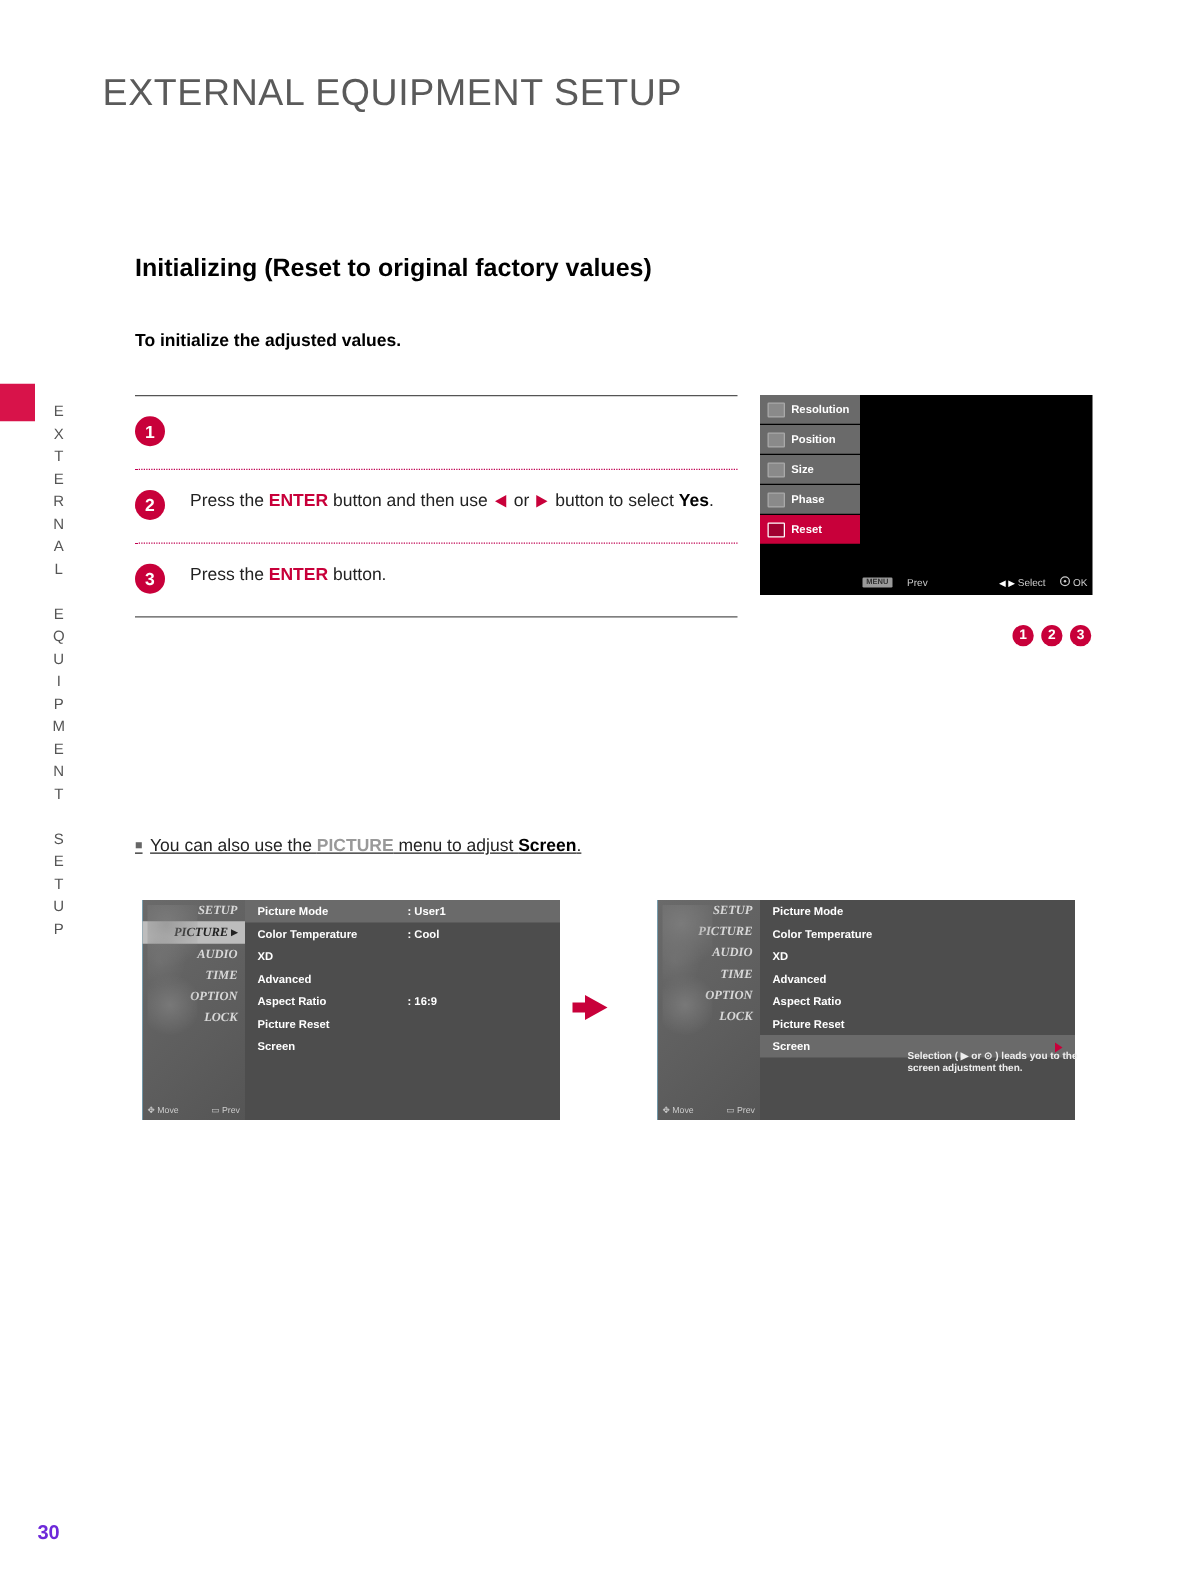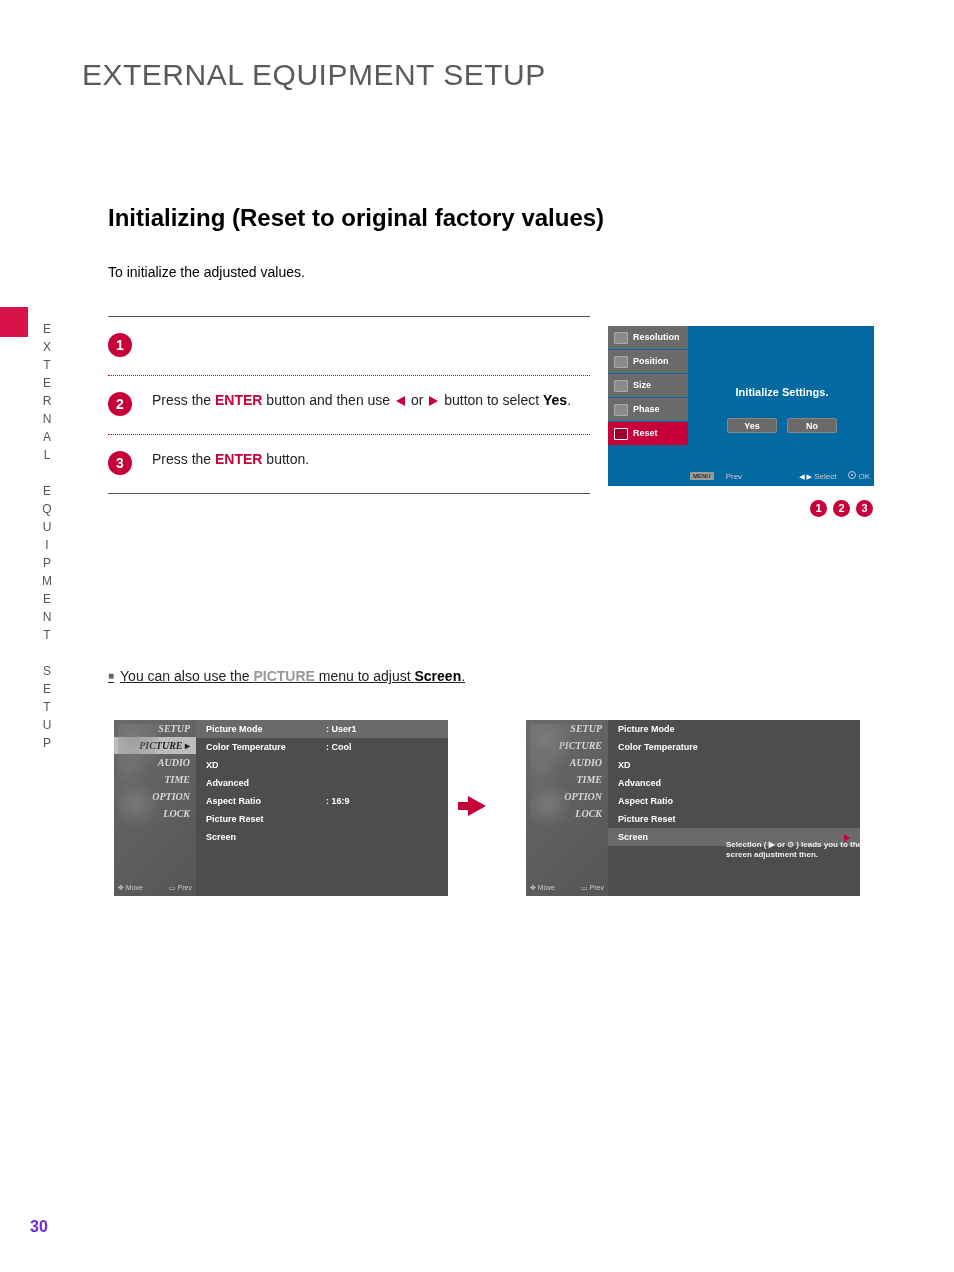--- a/index.html
+++ b/index.html
@@ -17,31 +17,31 @@
     top: 58px;
     font-size: 30px;
     font-weight: 500;
     color: #5a5a5a;
     letter-spacing: 0.5px;
   }
   .section-heading {
     position: absolute;
     left: 108px;
     top: 204px;
-    font-size: 24px;
+    font-size: 20px;
     font-weight: bold;
     color: #000;
     text-align: center;
   }
   .section-sub {
     position: absolute;
     left: 108px;
     top: 264px;
     font-size: 14px;
-    font-weight: normal;
+    font-weight: bold;
     color: #000;
   }
   .pink-tab {
     position: absolute;
     left: 0;
     top: 307px;
     width: 28px;
     height: 30px;
     background: #d8134a;
   }
@@ -107,24 +107,23 @@
   .tri-left { border-top: 5px solid transparent; border-bottom: 5px solid transparent; border-right: 9px solid #c8003a; }
   .tri-right { border-top: 5px solid transparent; border-bottom: 5px solid transparent; border-left: 9px solid #c8003a; }
 
   
   .osd {
     position: absolute;
     left: 608px;
     top: 316px;
     width: 266px;
     height: 160px;
-    background: #0369a1;
+    background: #000000;
     font-size: 10px;
     color: #fff;
-    margin-top: 10px;
   }
   .osd-left {
     position: absolute;
     left: 0; top: 0; width: 80px;
   }
   .osd-item {
     height: 23px;
     line-height: 23px;
     background: #6a6a6a;
     margin-bottom: 1px;
@@ -373,27 +372,20 @@
         <span>Size</span>
       </div>
     <div class="osd-item">
         <span class="osd-glyph"></span>
         <span>Phase</span>
       </div>
     <div class="osd-item sel">
         <span class="osd-glyph"></span>
         <span>Reset</span>
       </div>
-  </div>
-  <div class="osd-right">
-    <div class="osd-title">Initialize Settings.</div>
-    <div class="osd-btns">
-      <div class="osd-btn">Yes</div>
-      <div class="osd-btn">No</div>
-    </div>
   </div>
   <div class="osd-footer">
     <span class="menu-chip">MENU</span>
     <span>Prev</span>
     <span style="margin-left:auto;"><span class="sel-tris">◀ ▶</span> <span>Select</span></span>
     <span><span class="okdot"></span><span>OK</span></span>
   </div>
 </div>
 
 <div class="small-badges">

